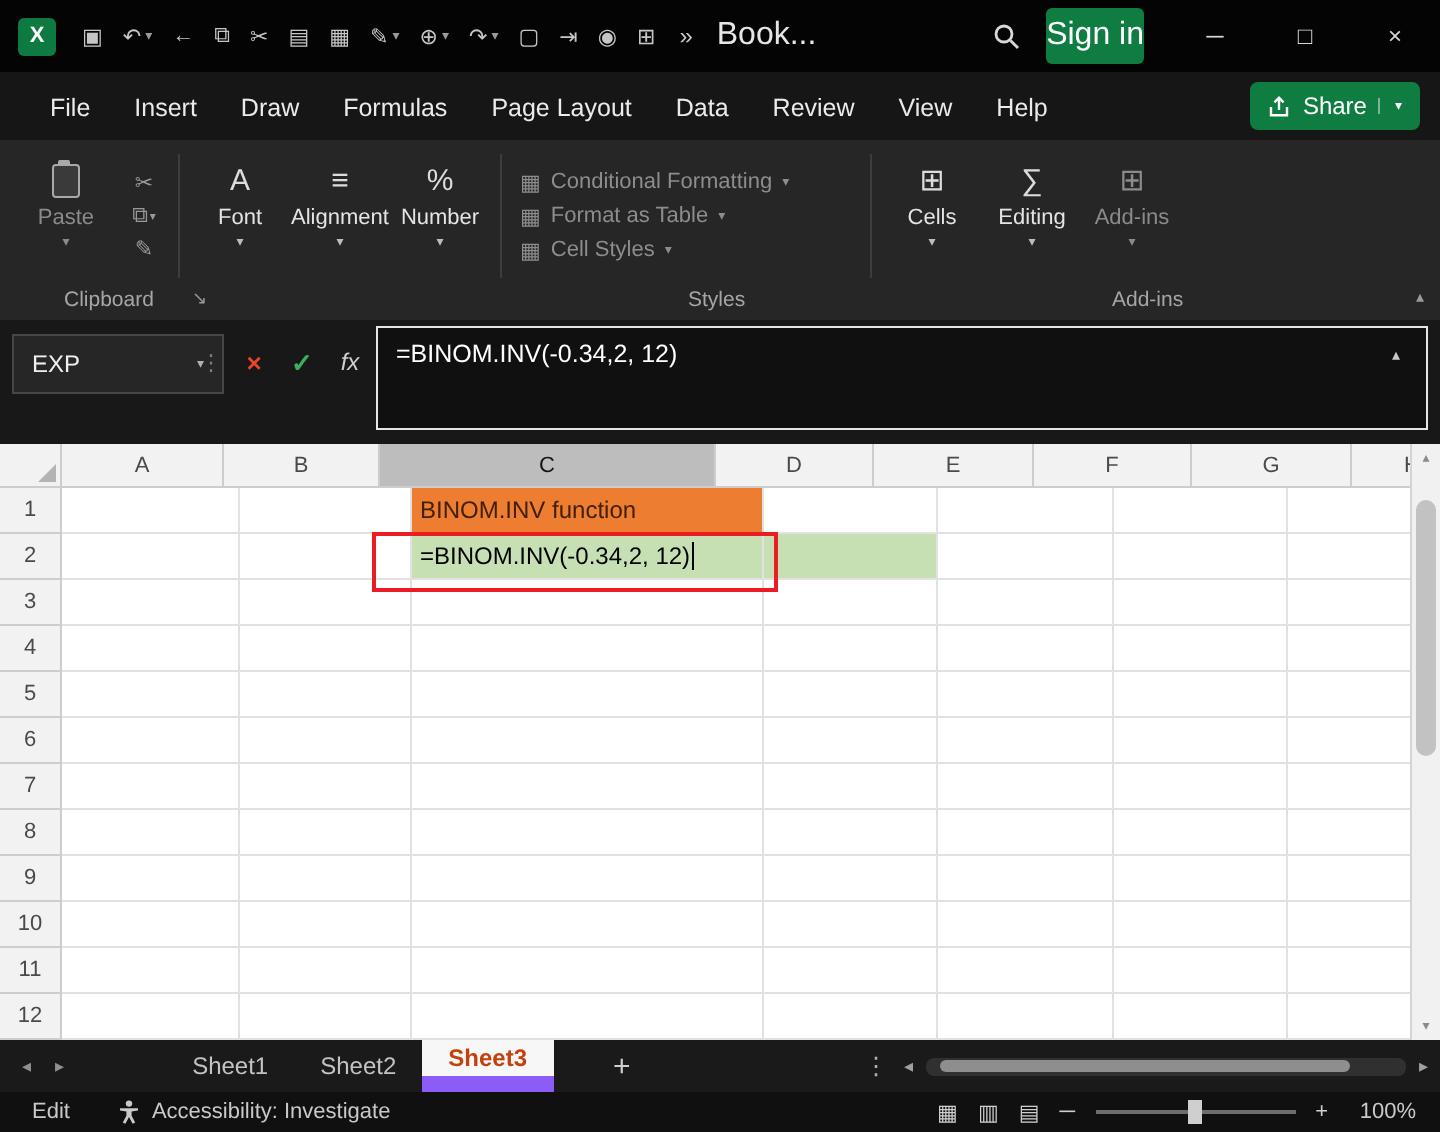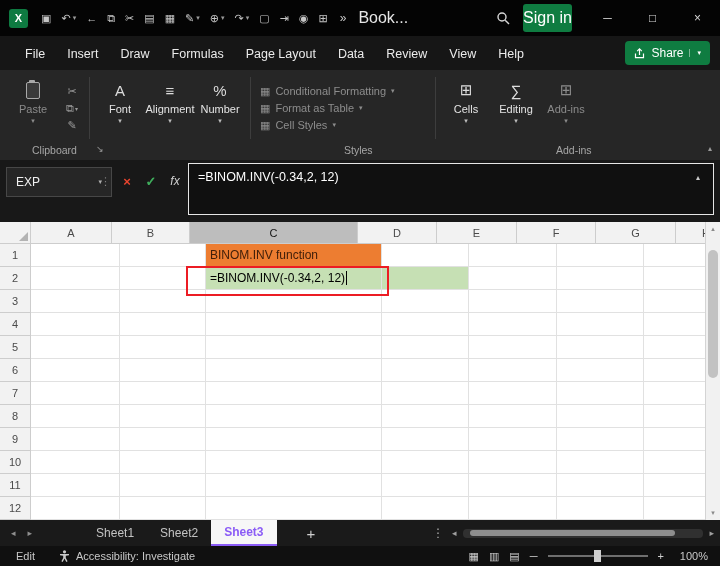--- a/index.html
+++ b/index.html
@@ -77,21 +77,21 @@
   .vscroll{flex:0 0 14px;background:#f1f1f1;border-left:1px solid #d4d4d4;position:relative;}
   .vthumb{position:absolute;left:2px;right:2px;top:28px;height:128px;background:#c2c2c2;border-radius:5px;}
   .varrow{position:absolute;left:0;right:0;text-align:center;color:#8a8a8a;font-size:7px;}
   .varrow.up{top:3px;} .varrow.dn{bottom:3px;}
 
   
   .tabbar{flex:0 0 26px;background:#1a1a1a;display:flex;align-items:stretch;position:relative;}
   .tab-nav{display:flex;align-items:center;gap:12px;padding:0 11px;color:#8f8f8f;font-size:9px;}
   .sheet-tabs{display:flex;margin-left:40px;}
   .sheet-tab{display:flex;align-items:center;padding:0 13px;color:#c3c3c3;font-size:12px;}
-  .sheet-tab.active{background:#f7f7f7;color:#8b5cf6;border-bottom:2px solid #8b5cf6;font-weight:bold;}
+  .sheet-tab.active{background:#f7f7f7;color:#c2410c;border-bottom:8px solid #8b5cf6;font-weight:bold;}
   .tab-add{display:flex;align-items:center;padding:0 16px;color:#cfcfcf;font-size:15px;margin-left:14px;}
   .tab-menu{position:absolute;left:432px;top:0;bottom:0;display:flex;align-items:center;color:#b0b0b0;font-size:12px;}
   .hscroll{position:absolute;left:452px;right:6px;top:0;bottom:0;display:flex;align-items:center;gap:6px;color:#9f9f9f;font-size:9px;}
   .htrack{flex:1;height:9px;background:#303030;border-radius:4px;position:relative;}
   .hthumb{position:absolute;left:7px;right:28px;top:1.5px;height:6px;background:#8e8e8e;border-radius:3px;}
 
   
   .statusbar{flex:1;background:#101010;display:flex;align-items:center;color:#c9c9c9;font-size:11px;}
   .sb-mode{margin-left:16px;}
   .sb-acc{display:flex;align-items:center;gap:6px;margin-left:24px;}

